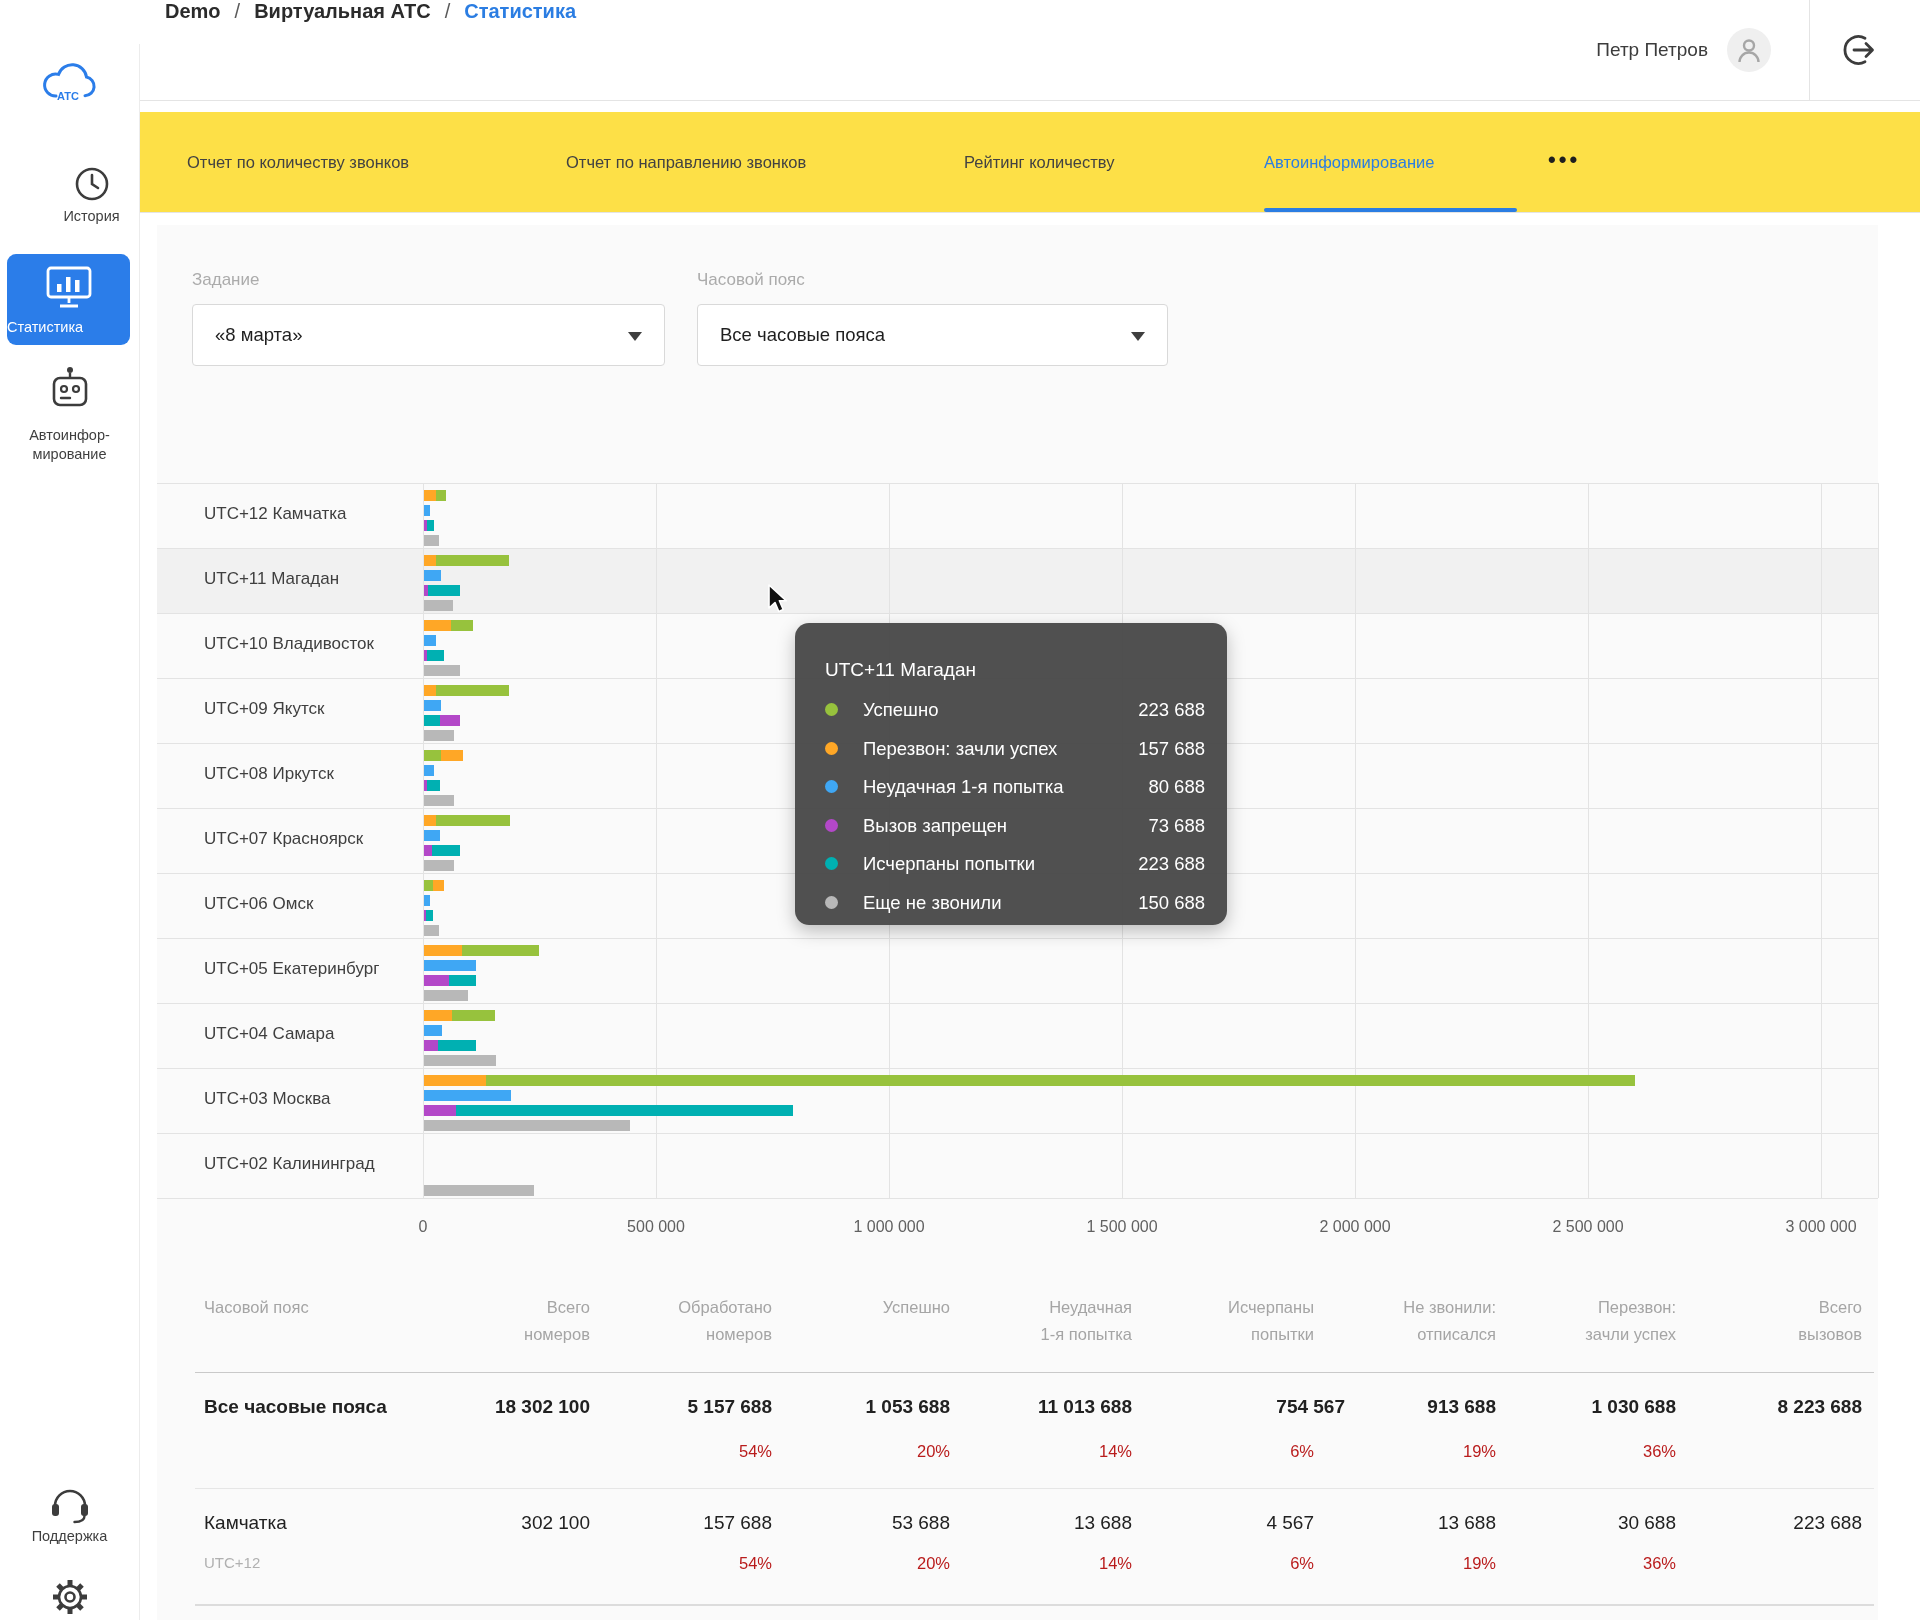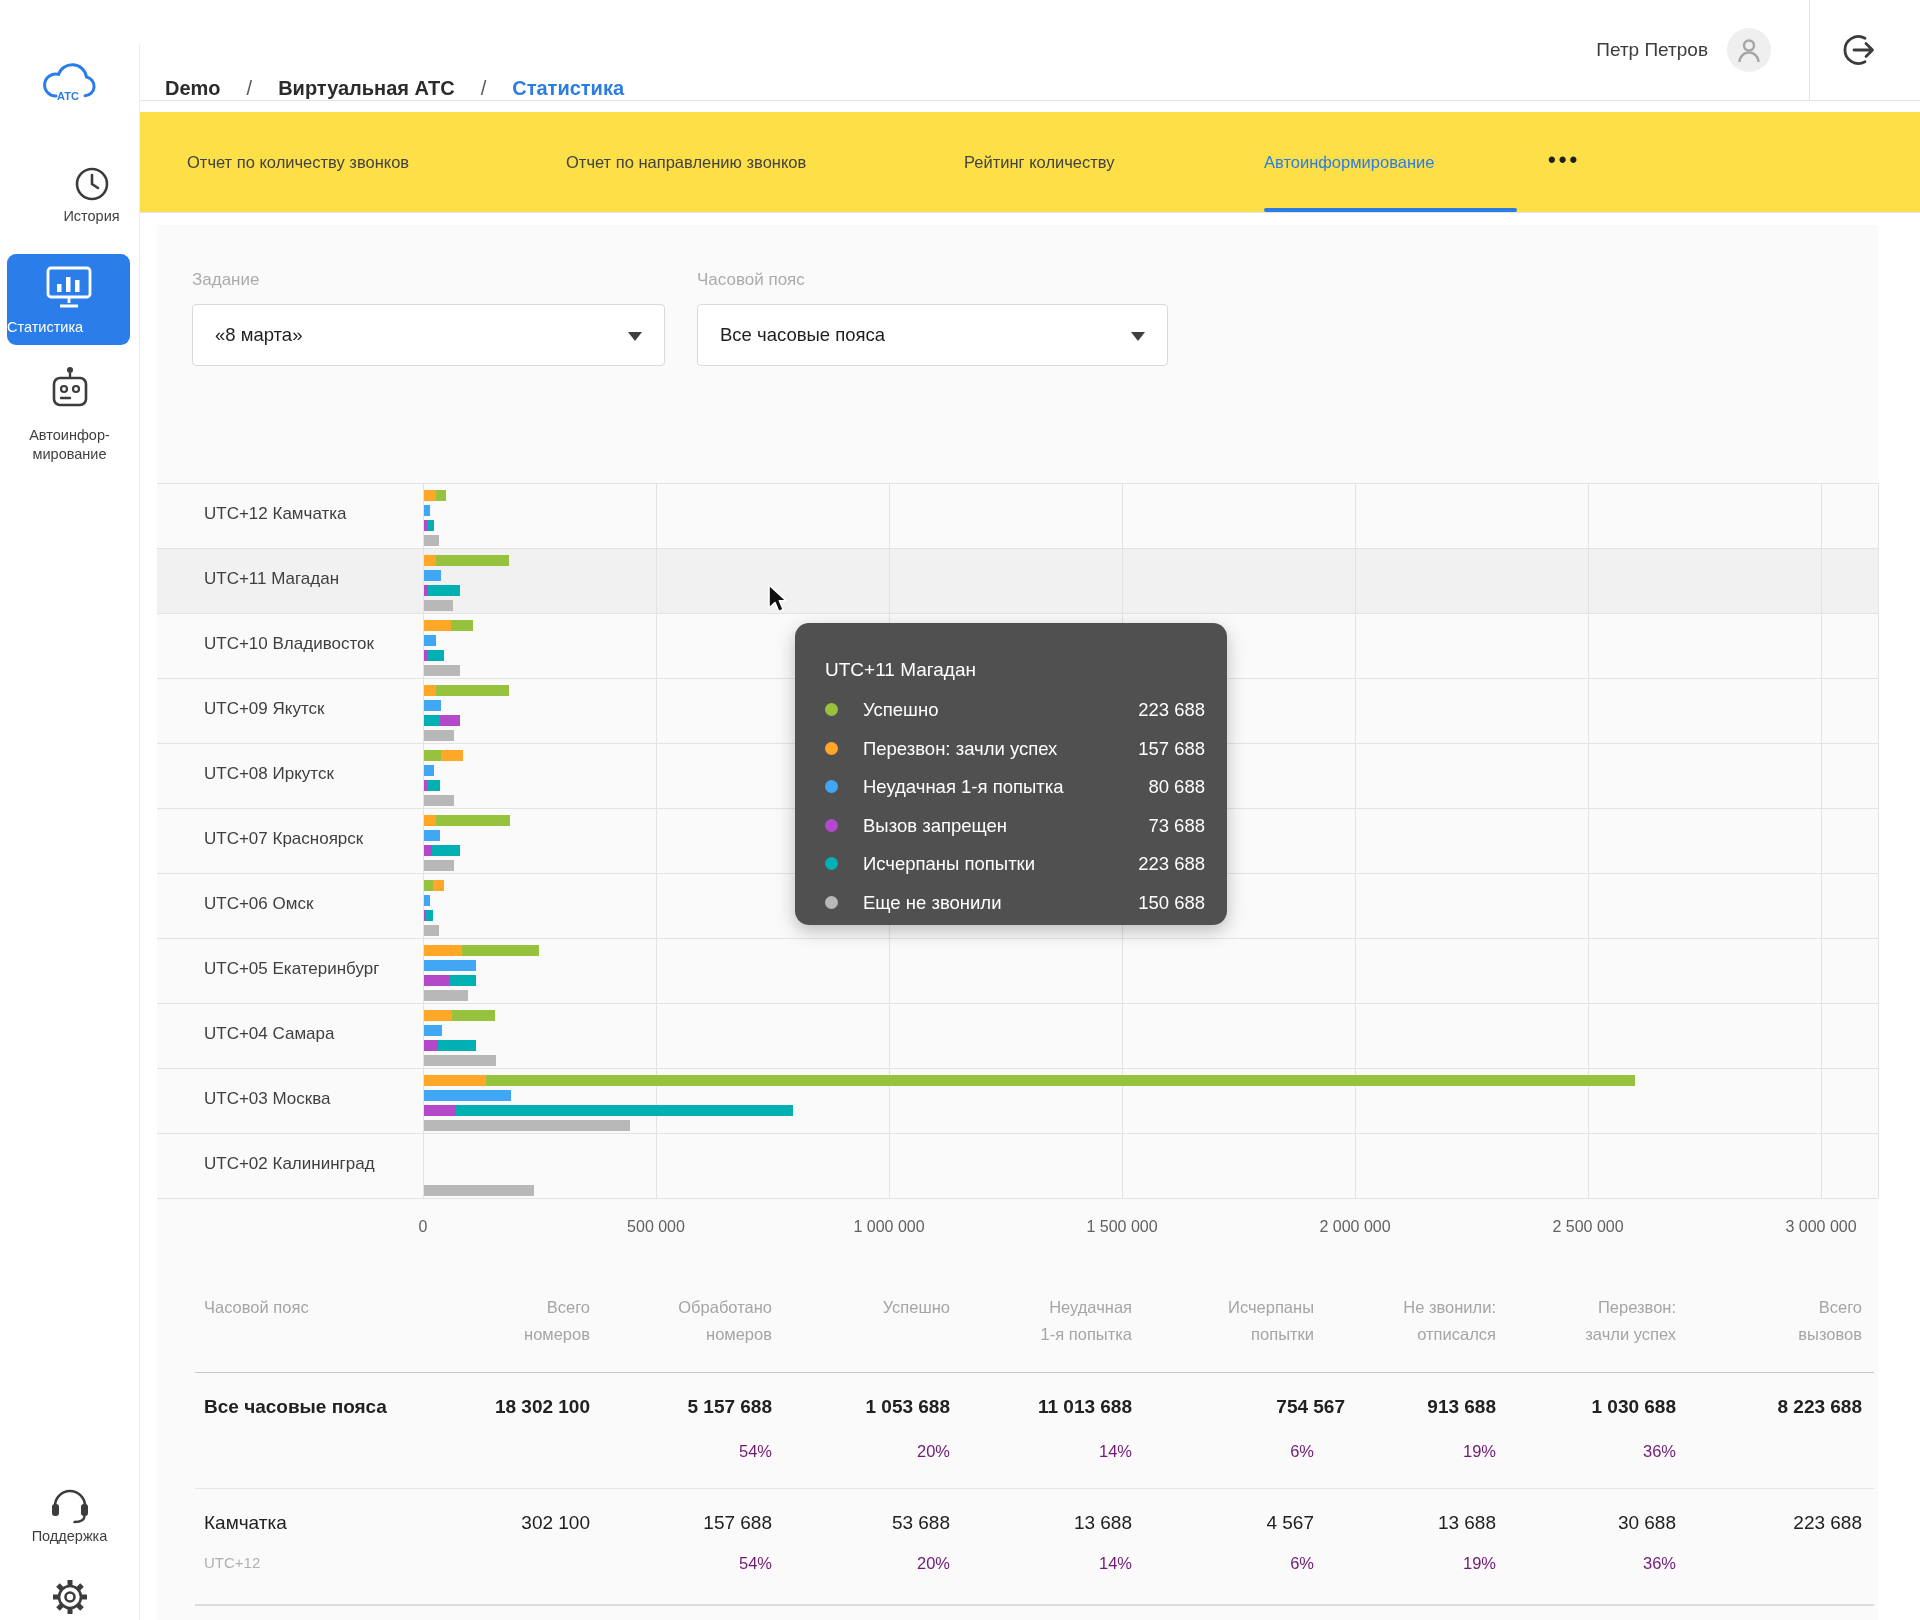--- a/index.html
+++ b/index.html
@@ -7,21 +7,21 @@
          font-family:"Liberation Sans", sans-serif;color:#212121;}
   
   .sidebar{position:absolute;left:0;top:0;width:139px;height:1620px;background:#fff;border-right:1px solid #ececec;margin-top:44px;}
   .side-item{position:absolute;left:0;width:139px;text-align:center;}
   .side-label{font-size:14.5px;color:#3f3f3f;}
   .tile-active{position:absolute;left:7px;top:210px;width:123px;height:91px;background:#2b7de9;border-radius:9px;}
   .tile-active .side-label{color:#fff;position:absolute;bottom:10px;width:100%;}
   .two-line{line-height:19px;}
   
   .topbar{position:absolute;left:140px;top:0;width:1780px;height:100px;background:#fff;border-bottom:1px solid #e4e4e4;}
-  .breadcrumb{position:absolute;left:25px;top:0;height:100px;display:flex;align-items:flex-end;gap:26px;font-size:20px;}
+  .breadcrumb{position:absolute;left:25px;top:0;height:100px;display:flex;align-items:flex-start;gap:14px;font-size:20px;}
   .bc-item{color:#2b2b2b;font-weight:600;}
   .bc-sep{color:#5a5a5a;font-weight:400;}
   .bc-active{color:#2b7de2;font-weight:600;}
   .user-name{position:absolute;right:212px;top:0;height:100px;display:flex;align-items:center;font-size:19px;color:#3c3c3c;}
   .avatar{position:absolute;left:1587px;top:28px;width:44px;height:44px;border-radius:50%;background:#efefef;display:flex;align-items:center;justify-content:center;}
   .top-divider{position:absolute;left:1669px;top:0;width:1px;height:100px;background:#e4e4e4;}
   .logout{position:absolute;left:1700px;top:31px;width:38px;height:38px;}
   
   .tabsbar{position:absolute;left:140px;top:112px;width:1780px;height:100px;background:#fde047;border-bottom:1px solid #e4e4e4;}
   .tab{position:absolute;top:0;height:100px;display:flex;align-items:center;font-size:16.5px;color:#424242;cursor:pointer;}
@@ -40,21 +40,21 @@
   .hline{position:absolute;height:1px;background:#e3e3e3;}
   .vline{position:absolute;width:1px;background:#e3e3e3;}
   .rowbg{position:absolute;background:#f1f1f1;}
   .rowlabel{position:absolute;font-size:17px;color:#3f3f3f;white-space:nowrap;}
   .bar{position:absolute;}
   .tick{position:absolute;width:120px;text-align:center;font-size:16px;color:#616161;}
   
   .th{position:absolute;font-size:16.5px;color:#a5a5a5;white-space:nowrap;}
   .td{position:absolute;font-size:19px;color:#212121;white-space:nowrap;}
   .td.bold{font-weight:700;}
-  .pct{position:absolute;font-size:16.5px;color:#701a75;white-space:nowrap;}
+  .pct{position:absolute;font-size:16.5px;color:#b91c1c;white-space:nowrap;}
   .sub{position:absolute;font-size:15px;color:#b0b0b0;white-space:nowrap;}
   .rule{position:absolute;height:1px;background:#c9c9c9;}
   .rdiv{position:absolute;height:1px;background:#e6e6e6;}
   .rdiv.thick{height:2px;background:#dcdcdc;}
   
   .tooltip{position:absolute;left:795px;top:623px;width:432px;height:302px;background:rgba(74,74,74,0.97);
            border-radius:14px;box-shadow:0 6px 18px rgba(0,0,0,0.25);color:#fff;z-index:30;}
   .tt-title{position:absolute;left:30px;top:36px;font-size:19px;}
   .tt-row{position:absolute;left:0;width:432px;height:24px;}
   .tt-dot{position:absolute;left:30px;top:5px;width:13px;height:13px;border-radius:50%;}

